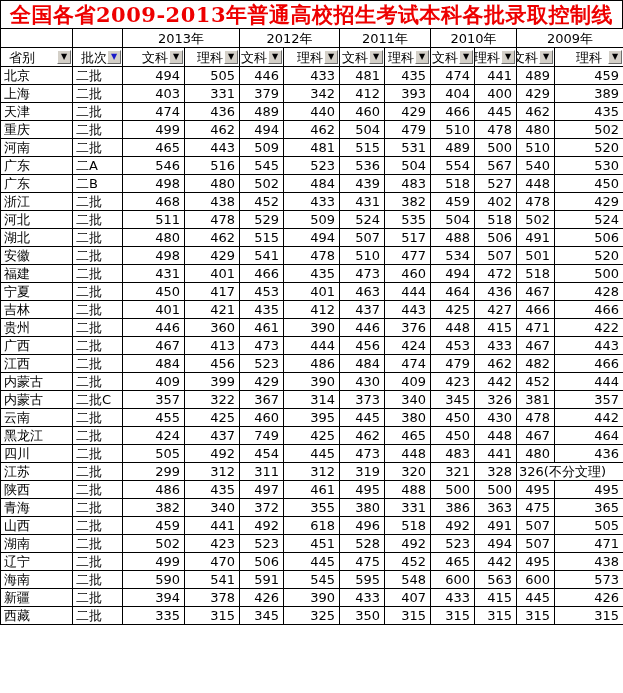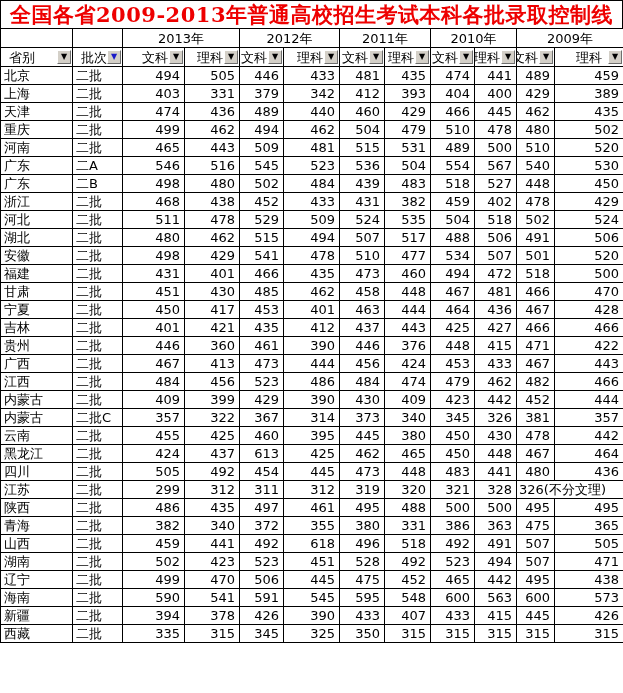--- a/index.html
+++ b/index.html
@@ -329,34 +329,20 @@
           <td class="num">466</td>
           <td class="num">435</td>
           <td class="num">473</td>
           <td class="num">460</td>
           <td class="num">494</td>
           <td class="num">472</td>
           <td class="num">518</td>
           <td class="num">500</td>
         </tr>
         <tr>
-          <td class="txt">甘肃</td>
-          <td class="txt">二批</td>
-          <td class="num">451</td>
-          <td class="num">430</td>
-          <td class="num">485</td>
-          <td class="num">462</td>
-          <td class="num">458</td>
-          <td class="num">448</td>
-          <td class="num">467</td>
-          <td class="num">481</td>
-          <td class="num">466</td>
-          <td class="num">470</td>
-        </tr>
-        <tr>
           <td class="txt">宁夏</td>
           <td class="txt">二批</td>
           <td class="num">450</td>
           <td class="num">417</td>
           <td class="num">453</td>
           <td class="num">401</td>
           <td class="num">463</td>
           <td class="num">444</td>
           <td class="num">464</td>
           <td class="num">436</td>
@@ -459,21 +445,21 @@
           <td class="num">450</td>
           <td class="num">430</td>
           <td class="num">478</td>
           <td class="num">442</td>
         </tr>
         <tr>
           <td class="txt">黑龙江</td>
           <td class="txt">二批</td>
           <td class="num">424</td>
           <td class="num">437</td>
-          <td class="num">613</td>
+          <td class="num">749</td>
           <td class="num">425</td>
           <td class="num">462</td>
           <td class="num">465</td>
           <td class="num">450</td>
           <td class="num">448</td>
           <td class="num">467</td>
           <td class="num">464</td>
         </tr>
         <tr>
           <td class="txt">四川</td>

